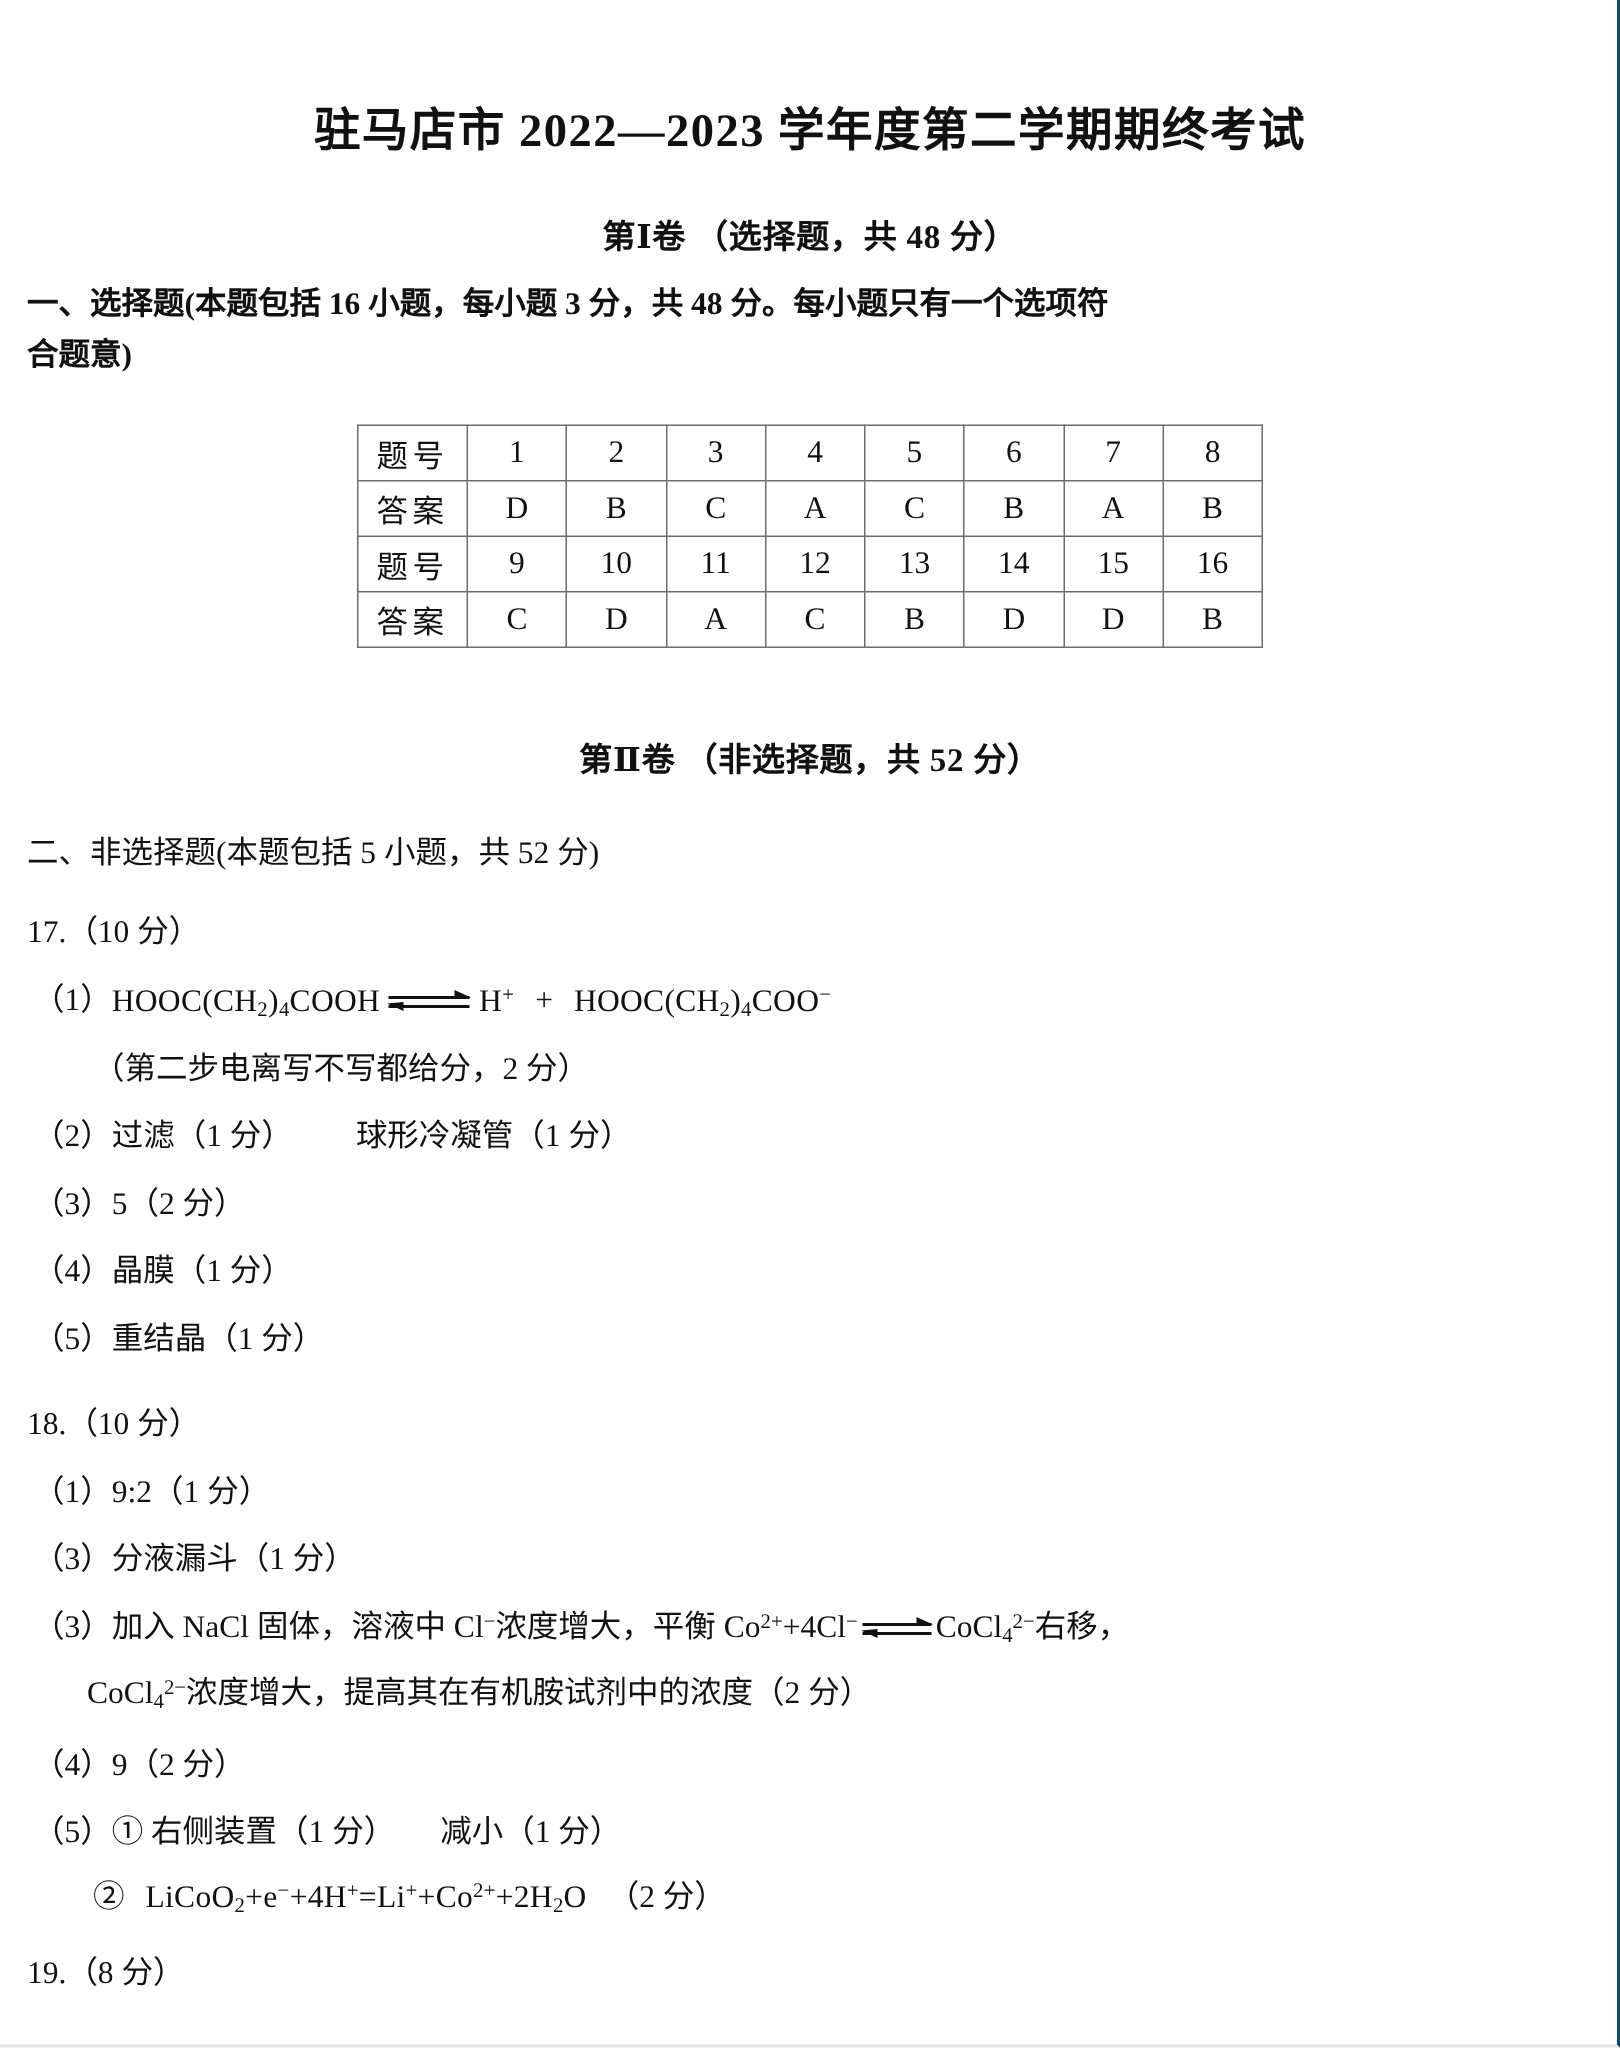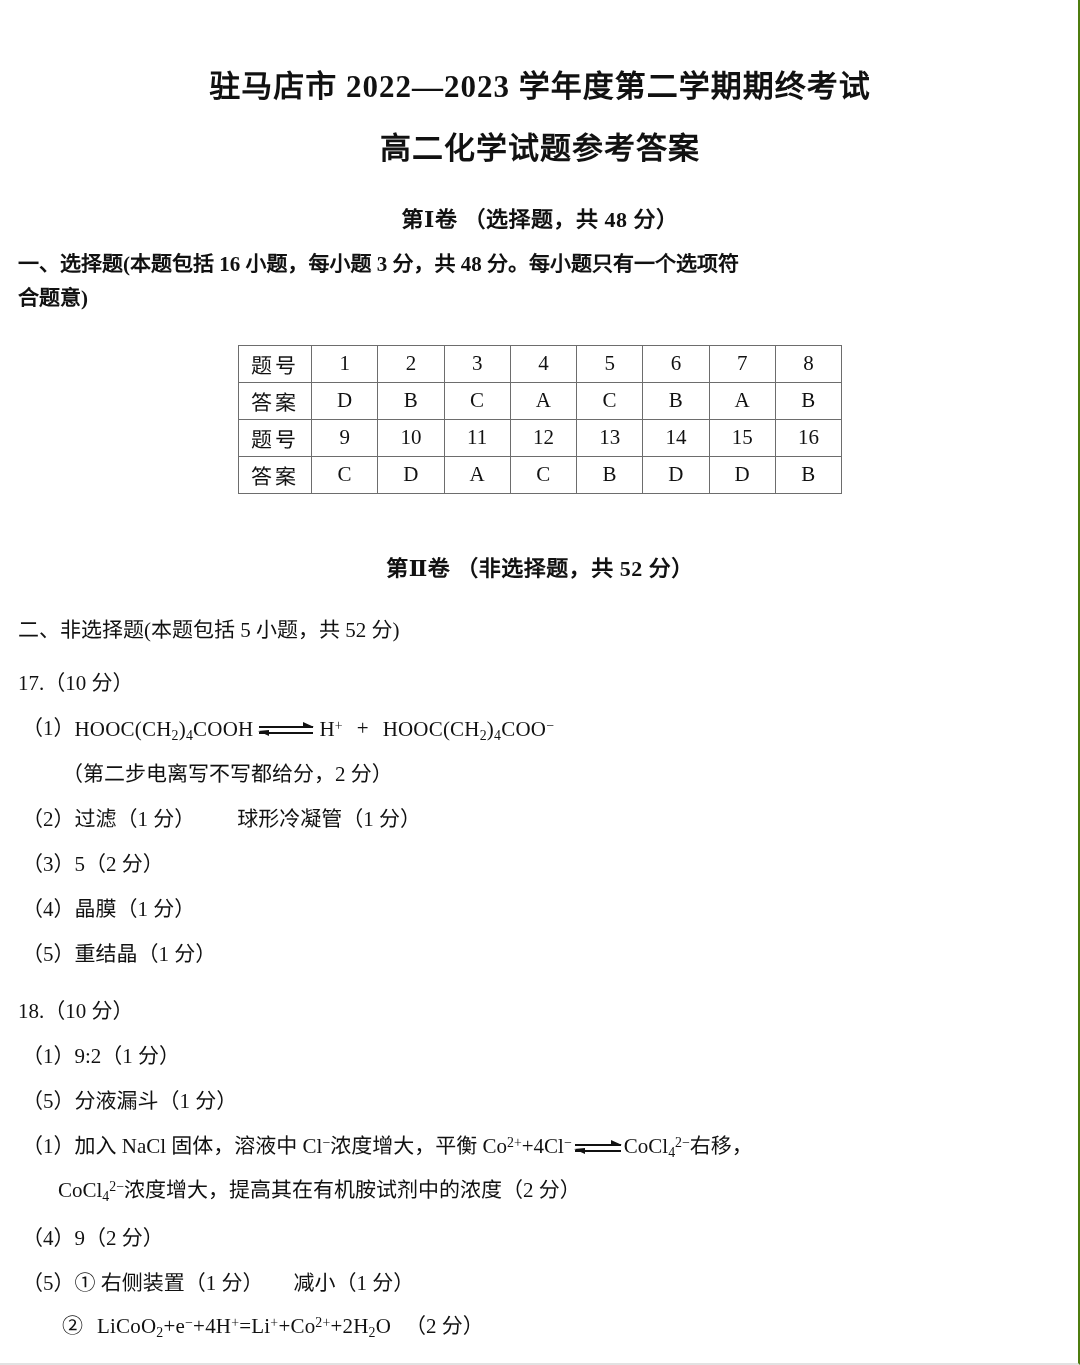--- a/index.html
+++ b/index.html
@@ -17,21 +17,21 @@
   }
 
   .page {
     position: absolute;
     left: 0;
     top: 0;
     width: 1080px;
     height: 1365px;
     background: #fff;
     box-sizing: border-box;
-    border-right: 2px solid #4d7c0f;
+    border-right: 2px solid #0c4a6e;
     border-bottom: 2px solid #e2e2e2;
   }
 
   .content {
     position: absolute;
     left: 0;
     top: 0;
     width: 1080px;
     padding: 0;
   }
@@ -193,21 +193,20 @@
   .spacer-mid  { display: inline-block; width: 30px; }
   .spacer-sm   { display: inline-block; width: 14px; }
 </style>
 </head>
 <body>
 
 <div class="page">
   <div class="content">
 
     <h1 class="doc-title">驻马店市 2022—2023 学年度第二学期期终考试</h1>
-    <h2 class="doc-subtitle">高二化学试题参考答案</h2>
 
     <div class="section-heading">第Ⅰ卷 （选择题，共 48 分）</div>
 
     <div class="para-bold">
       <span>一、选择题(本题包括 16 小题，每小题 3 分，共 48 分。每小题只有一个选项符</span><br>
       <span>合题意)</span>
     </div>
 
     <div class="table-wrap">
       <table class="answers">
@@ -276,24 +275,24 @@
       <span>（2）过滤（1 分）</span><span class="spacer-wide"></span><span>球形冷凝管（1 分）</span>
     </div>
 
     <div class="ans-line lvl1">（3）5（2 分）</div>
     <div class="ans-line lvl1">（4）晶膜（1 分）</div>
     <div class="ans-line lvl1">（5）重结晶（1 分）</div>
 
     <div class="ans-line gap-lg">18.（10 分）</div>
 
     <div class="ans-line lvl1">（1）9:2（1 分）</div>
-    <div class="ans-line lvl1">（5）分液漏斗（1 分）</div>
+    <div class="ans-line lvl1">（3）分液漏斗（1 分）</div>
 
     <div class="ans-line lvl1">
-      <span>（1）加入 NaCl 固体，溶液中 Cl</span><sup>−</sup><span>浓度增大，平衡 Co</span><sup>2+</sup><span>+4Cl</span><sup>−</sup><span class="eqarrow sm"><span class="top"></span><span class="bot"></span><span class="head-r"></span><span class="head-l"></span></span><span>CoCl</span><sub>4</sub><sup>2−</sup><span>右移，</span>
+      <span>（3）加入 NaCl 固体，溶液中 Cl</span><sup>−</sup><span>浓度增大，平衡 Co</span><sup>2+</sup><span>+4Cl</span><sup>−</sup><span class="eqarrow sm"><span class="top"></span><span class="bot"></span><span class="head-r"></span><span class="head-l"></span></span><span>CoCl</span><sub>4</sub><sup>2−</sup><span>右移，</span>
     </div>
 
     <div class="ans-line lvl2b">
       <span>CoCl</span><sub>4</sub><sup>2−</sup><span>浓度增大，提高其在有机胺试剂中的浓度（2 分）</span>
     </div>
 
     <div class="ans-line lvl1">（4）9（2 分）</div>
 
     <div class="ans-line lvl1">
       <span>（5）① 右侧装置（1 分）</span><span class="spacer-mid"></span><span>减小（1 分）</span>

